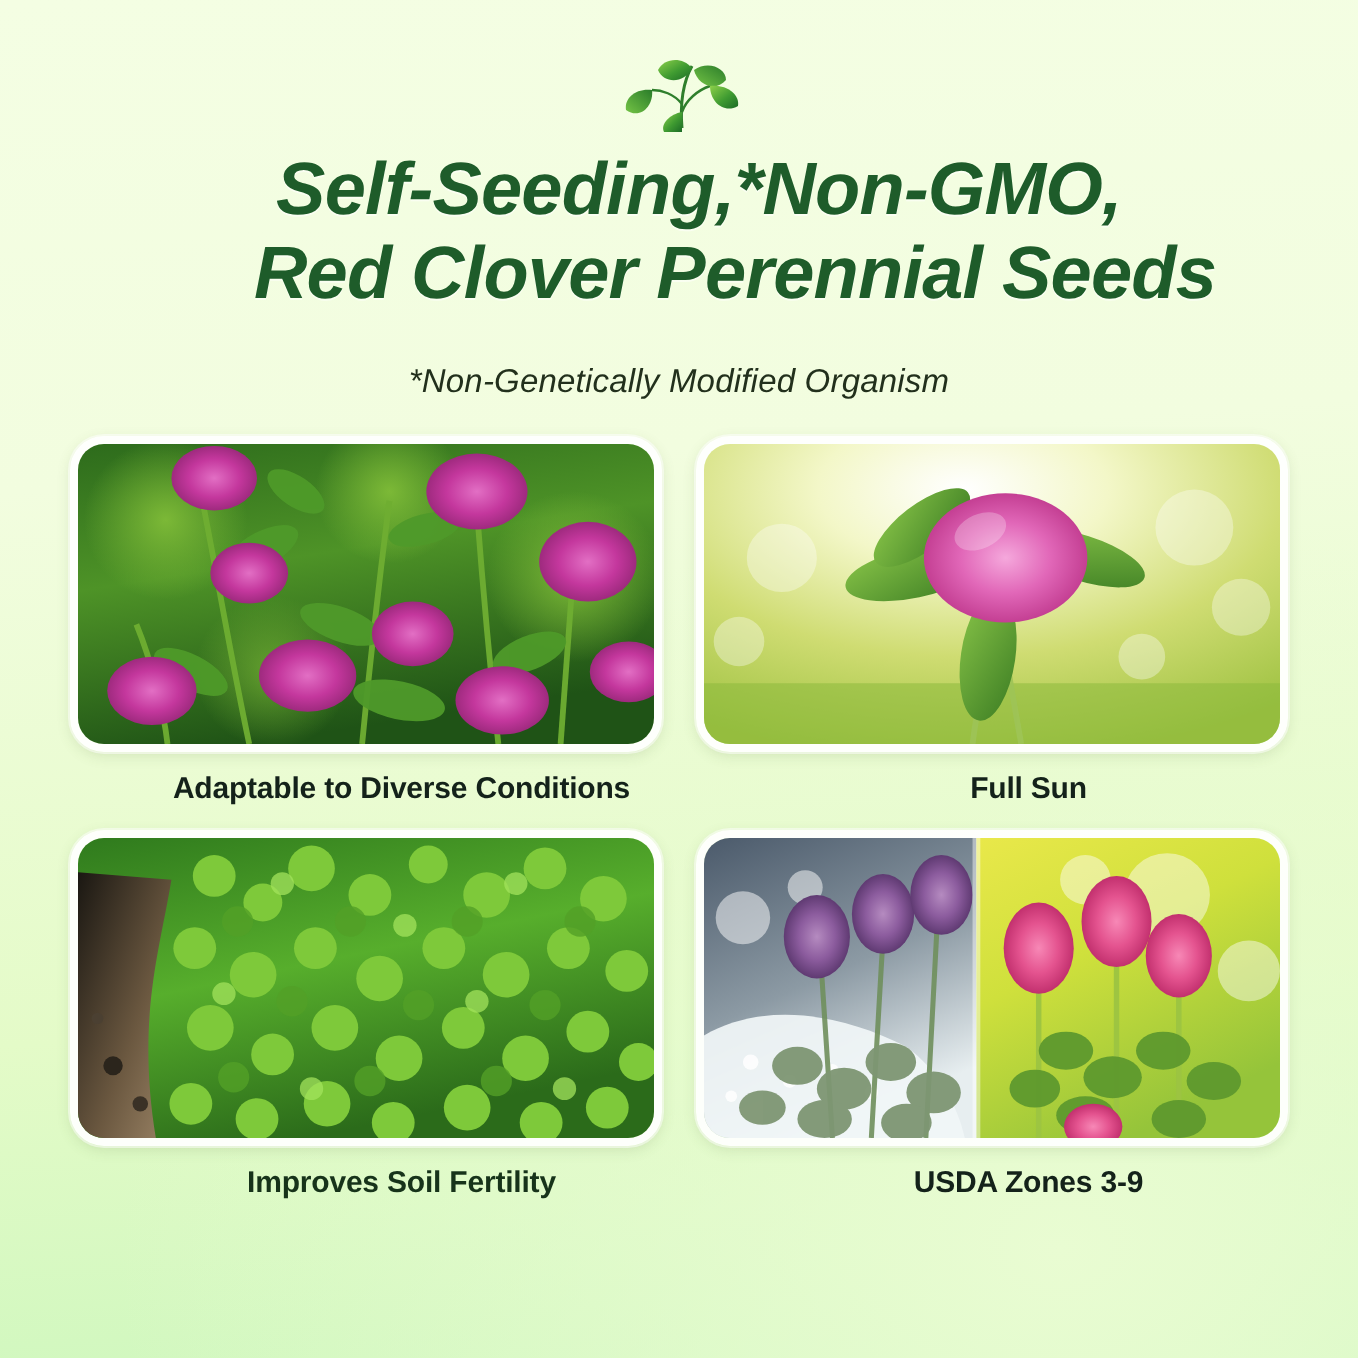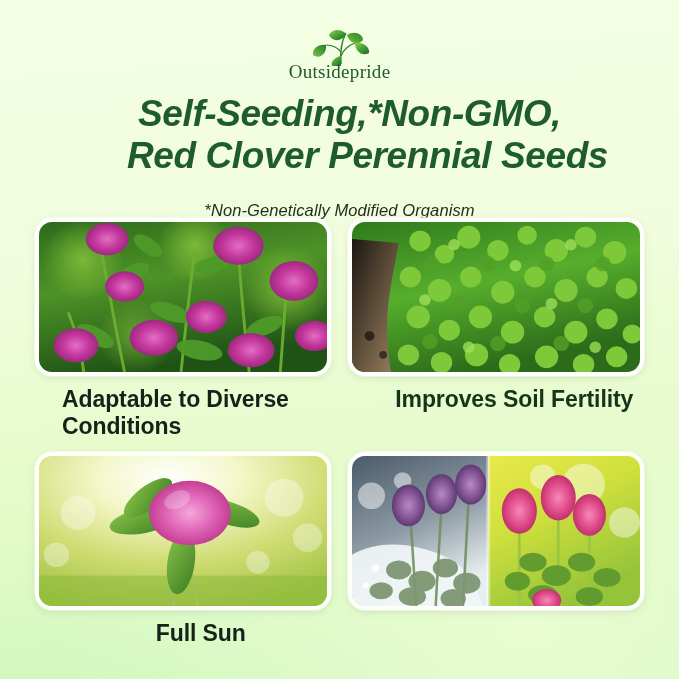--- a/index.html
+++ b/index.html
@@ -86,21 +86,21 @@
     height: 158px;
     border-radius: 17px;
     border: 4px solid rgba(255,255,255,.92);
     overflow: hidden;
     box-shadow: 0 0 0 1px rgba(255,255,255,.5), 0 2px 7px rgba(90,110,60,.16);
   }
   .photo > svg { display: block; width: 100%; height: 100%; }
 
   .caption {
     margin-top: 10px;
-    font-size: 23px;
+    font-size: 15px;
     font-weight: bold;
     color: #17331a;
     letter-spacing: -0.1px;
     text-align: left;
     margin-left: 36px;
   }
   .caption.dark { color: #14221a; }
 </style>
 </head>
 <body>
@@ -124,21 +124,20 @@
         </defs>
         <path d="M56 38 C55 26 56 16 61 7" stroke="#2f7f2c" stroke-width="1.5" fill="none"></path>
         <path d="M56 30 C58 24 64 19 70 17" stroke="#2f7f2c" stroke-width="1.2" fill="none"></path>
         <path d="M56 26 C52 21 46 19 41 19" stroke="#2f7f2c" stroke-width="1.2" fill="none"></path>
         <path d="M61 8 C56 2 47 3 44 9 C47 16 57 16 61 8 Z" fill="url(#lf)"></path>
         <path d="M62 9 C69 4 78 8 78 14 C73 20 64 17 62 9 Z" fill="url(#lf2)"></path>
         <path d="M70 17 C78 16 85 21 84 27 C77 31 70 25 70 17 Z" fill="url(#lf)"></path>
         <path d="M41 19 C33 18 27 23 28 29 C35 34 42 27 41 19 Z" fill="url(#lf2)"></path>
         <path d="M56 30 C50 31 45 36 47 40 L56 40 Z" fill="url(#lf)"></path>
       </svg>
-      <div class="logo-word">Outsidepride</div>
     </div>
 
     <div class="headline">
       <span>Self-Seeding,*Non-GMO,</span>
       <span class="l2">Red Clover Perennial Seeds</span>
     </div>
 
     <div class="subline">*Non-Genetically Modified Organism</div>
   </div>
 
@@ -191,20 +190,68 @@
             <ellipse cx="88" cy="68" rx="20" ry="16" fill="url(#fl1)"></ellipse>
             <ellipse cx="172" cy="100" rx="21" ry="17" fill="url(#fl1)"></ellipse>
             <ellipse cx="118" cy="122" rx="25" ry="19" fill="url(#fl1)"></ellipse>
             <ellipse cx="38" cy="130" rx="23" ry="18" fill="url(#fl1)"></ellipse>
             <ellipse cx="218" cy="135" rx="24" ry="18" fill="url(#fl1)"></ellipse>
             <ellipse cx="283" cy="120" rx="20" ry="16" fill="url(#fl1)"></ellipse>
           </g>
         </svg>
       </div>
       <div class="caption dark">Adaptable to Diverse Conditions</div>
+    </div>
+
+    <div class="cell">
+      <div class="photo">
+        <svg viewBox="0 0 296 158" preserveAspectRatio="none">
+          <defs>
+            <radialGradient id="sun3" cx="0.45" cy="0.15" r="0.9">
+              <stop offset="0%" stop-color="#ffffff"></stop>
+              <stop offset="28%" stop-color="#f3f7c8"></stop>
+              <stop offset="62%" stop-color="#cfdc72"></stop>
+              <stop offset="100%" stop-color="#9fc242"></stop>
+            </radialGradient>
+            <radialGradient id="fl3">
+                <stop offset="0%" stop-color="#f5a8dc"></stop>
+                <stop offset="55%" stop-color="#e167b8"></stop>
+                <stop offset="100%" stop-color="#c43f93"></stop>
+              </radialGradient>
+            <linearGradient id="lf3" x1="0" y1="0" x2="1" y2="1">
+              <stop offset="0%" stop-color="#86c247"></stop>
+                <stop offset="100%" stop-color="#3e7f24"></stop>
+            </linearGradient>
+          </defs>
+          <rect width="296" height="158" fill="url(#sun3)"></rect>
+          <g fill="#ffffff" opacity=".35">
+            <circle cx="252" cy="44" r="20"></circle>
+              <circle cx="276" cy="86" r="15"></circle>
+              <circle cx="40" cy="60" r="18"></circle>
+            <circle cx="18" cy="104" r="13"></circle>
+              <circle cx="225" cy="112" r="12"></circle>
+          </g>
+          <rect y="126" width="296" height="32" fill="#8cb93c" opacity=".55"></rect>
+          <g stroke="#9ec457" stroke-width="3" fill="none" opacity=".9">
+            <path d="M152 92 C156 118 160 140 163 158"></path>
+            <path d="M150 96 C144 120 140 142 138 158"></path>
+          </g>
+          <g fill="url(#lf3)">
+            <ellipse cx="108" cy="68" rx="36" ry="13" transform="rotate(-12 108 68)"></ellipse>
+            <ellipse cx="112" cy="44" rx="30" ry="12" transform="rotate(-38 112 44)"></ellipse>
+            <ellipse cx="194" cy="60" rx="34" ry="12" transform="rotate(18 194 60)"></ellipse>
+            <ellipse cx="146" cy="112" rx="14" ry="34" transform="rotate(8 146 112)"></ellipse>
+          </g>
+          <ellipse cx="155" cy="60" rx="42" ry="34" fill="url(#fl3)"></ellipse>
+          <g fill="#ffffff" opacity=".25">
+            <ellipse cx="142" cy="46" rx="14" ry="9" transform="rotate(-25 142 46)"></ellipse>
+          </g>
+        </svg>
+      </div>
+      <div class="caption dark">Full Sun</div>
     </div>
 
     <div class="cell">
       <div class="photo">
         <svg viewBox="0 0 296 158" preserveAspectRatio="none">
           <defs>
             <linearGradient id="g2bg" x1="0" y1="0" x2="0.4" y2="1">
               <stop offset="0%" stop-color="#2f7a1d"></stop>
               <stop offset="50%" stop-color="#57ae2c"></stop>
               <stop offset="100%" stop-color="#2b6b1a"></stop>
@@ -276,68 +323,20 @@
           </g>
         </svg>
       </div>
       <div class="caption">Improves Soil Fertility</div>
     </div>
 
     <div class="cell">
       <div class="photo">
         <svg viewBox="0 0 296 158" preserveAspectRatio="none">
           <defs>
-            <radialGradient id="sun3" cx="0.45" cy="0.15" r="0.9">
-              <stop offset="0%" stop-color="#ffffff"></stop>
-              <stop offset="28%" stop-color="#f3f7c8"></stop>
-              <stop offset="62%" stop-color="#cfdc72"></stop>
-              <stop offset="100%" stop-color="#9fc242"></stop>
-            </radialGradient>
-            <radialGradient id="fl3">
-                <stop offset="0%" stop-color="#f5a8dc"></stop>
-                <stop offset="55%" stop-color="#e167b8"></stop>
-                <stop offset="100%" stop-color="#c43f93"></stop>
-              </radialGradient>
-            <linearGradient id="lf3" x1="0" y1="0" x2="1" y2="1">
-              <stop offset="0%" stop-color="#86c247"></stop>
-                <stop offset="100%" stop-color="#3e7f24"></stop>
-            </linearGradient>
-          </defs>
-          <rect width="296" height="158" fill="url(#sun3)"></rect>
-          <g fill="#ffffff" opacity=".35">
-            <circle cx="252" cy="44" r="20"></circle>
-              <circle cx="276" cy="86" r="15"></circle>
-              <circle cx="40" cy="60" r="18"></circle>
-            <circle cx="18" cy="104" r="13"></circle>
-              <circle cx="225" cy="112" r="12"></circle>
-          </g>
-          <rect y="126" width="296" height="32" fill="#8cb93c" opacity=".55"></rect>
-          <g stroke="#9ec457" stroke-width="3" fill="none" opacity=".9">
-            <path d="M152 92 C156 118 160 140 163 158"></path>
-            <path d="M150 96 C144 120 140 142 138 158"></path>
-          </g>
-          <g fill="url(#lf3)">
-            <ellipse cx="108" cy="68" rx="36" ry="13" transform="rotate(-12 108 68)"></ellipse>
-            <ellipse cx="112" cy="44" rx="30" ry="12" transform="rotate(-38 112 44)"></ellipse>
-            <ellipse cx="194" cy="60" rx="34" ry="12" transform="rotate(18 194 60)"></ellipse>
-            <ellipse cx="146" cy="112" rx="14" ry="34" transform="rotate(8 146 112)"></ellipse>
-          </g>
-          <ellipse cx="155" cy="60" rx="42" ry="34" fill="url(#fl3)"></ellipse>
-          <g fill="#ffffff" opacity=".25">
-            <ellipse cx="142" cy="46" rx="14" ry="9" transform="rotate(-25 142 46)"></ellipse>
-          </g>
-        </svg>
-      </div>
-      <div class="caption dark">Full Sun</div>
-    </div>
-
-    <div class="cell">
-      <div class="photo">
-        <svg viewBox="0 0 296 158" preserveAspectRatio="none">
-          <defs>
             <linearGradient id="cold" x1="0" y1="0" x2="0.4" y2="1">
               <stop offset="0%" stop-color="#4b5a6b"></stop>
               <stop offset="55%" stop-color="#8c9aa4"></stop>
               <stop offset="100%" stop-color="#e7eef0"></stop>
             </linearGradient>
             <linearGradient id="warm" x1="0" y1="0" x2="0.5" y2="1">
               <stop offset="0%" stop-color="#e9e84a"></stop>
               <stop offset="45%" stop-color="#cfe03c"></stop>
               <stop offset="100%" stop-color="#95c43a"></stop>
             </linearGradient>
@@ -407,16 +406,17 @@
           </g>
           <g>
             <ellipse cx="172" cy="58" rx="18" ry="24" fill="url(#flw)"></ellipse>
             <ellipse cx="212" cy="44" rx="18" ry="24" fill="url(#flw)"></ellipse>
             <ellipse cx="244" cy="62" rx="17" ry="22" fill="url(#flw)"></ellipse>
             <ellipse cx="200" cy="152" rx="15" ry="12" fill="url(#flw)"></ellipse>
           </g>
           <rect x="138" width="4" height="158" fill="#ffffff" opacity=".45"></rect>
         </svg>
       </div>
+      <div class="caption dark">USDA Zones 3-9</div>
     </div>
 
   </div>
 </div>
 
 </body></html>

